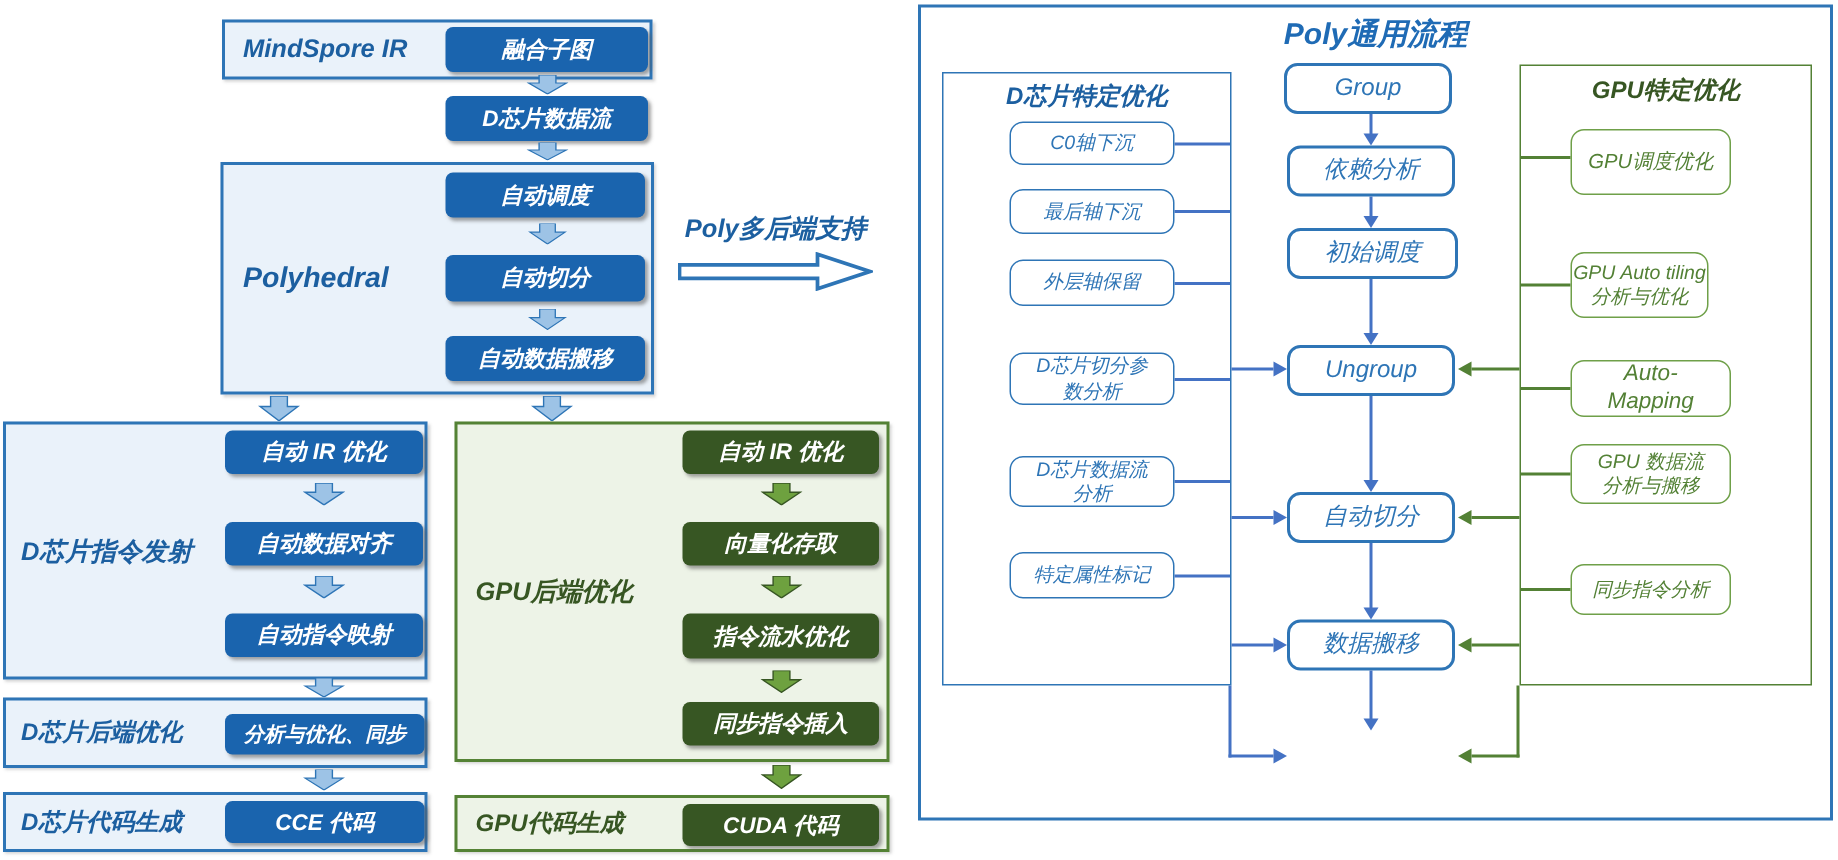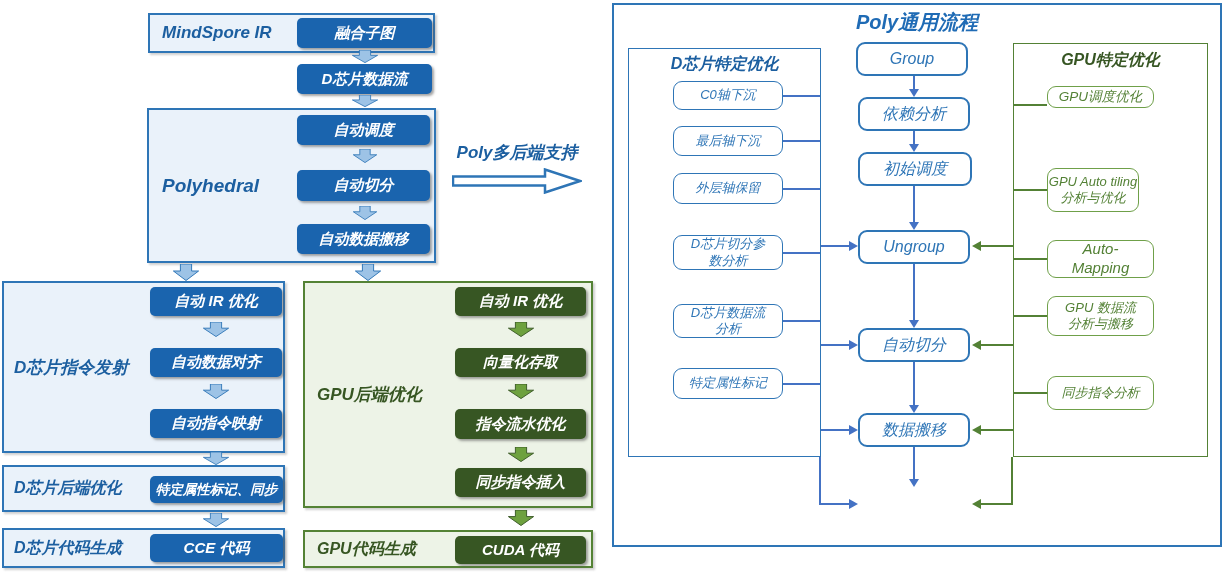--- a/index.html
+++ b/index.html
@@ -112,21 +112,21 @@
       <path d="M9 0 H21 V7 H28.5 L15 16.5 L1.5 7 H9 Z"></path>
     </svg>
   <div class="abs dbox" style="left:150px;top:409px;width:132px;height:29px">自动指令映射</div>
 
   <svg class="abs chev" style="left:202px;top:452px" width="28" height="13" viewBox="0 0 30 17" preserveAspectRatio="none">
       <path d="M9 0 H21 V7 H28.5 L15 16.5 L1.5 7 H9 Z"></path>
     </svg>
 
   <div class="abs cont" style="left:2px;top:465px;width:283px;height:47px"></div>
   <div class="abs slabel" style="left:14px;top:465px;width:135px;height:47px;font-size:16px">D芯片后端优化</div>
-  <div class="abs dbox" style="left:150px;top:476px;width:133px;height:27px;font-size:13.5px">特定属性标记、同步</div>
+  <div class="abs dbox" style="left:150px;top:476px;width:133px;height:27px;font-size:13.5px">分析与优化、同步</div>
 
   <svg class="abs chev" style="left:202px;top:513px" width="28" height="14" viewBox="0 0 30 17" preserveAspectRatio="none">
       <path d="M9 0 H21 V7 H28.5 L15 16.5 L1.5 7 H9 Z"></path>
     </svg>
 
   <div class="abs cont" style="left:2px;top:528px;width:283px;height:40px"></div>
   <div class="abs slabel" style="left:14px;top:528px;width:135px;height:40px;font-size:16px">D芯片代码生成</div>
   <div class="abs dbox" style="left:150px;top:534px;width:133px;height:28px">CCE 代码</div>
 
   <div class="abs gcont" style="left:303px;top:281px;width:290px;height:227px"></div>
@@ -199,21 +199,21 @@
   <div class="abs hline" style="left:821px;top:344px;width:28px"></div>
   <div class="abs ah-r" style="left:849px;top:340px"></div>
   <div class="abs hline" style="left:821px;top:429px;width:28px"></div>
   <div class="abs ah-r" style="left:849px;top:425px"></div>
   <div class="abs vline" style="left:819px;top:457px;height:48px"></div>
   <div class="abs hline" style="left:819px;top:503px;width:30px"></div>
   <div class="abs ah-r" style="left:849px;top:499px"></div>
 
   <div class="abs ogcont" style="left:1013px;top:43px;width:195px;height:414px"></div>
   <div class="abs oghead" style="left:1013px;top:50px;width:195px">GPU特定优化</div>
-  <div class="abs ogbox" style="left:1047px;top:86px;width:107px;height:22px;font-size:13.5px">GPU调度优化</div>
+  <div class="abs ogbox" style="left:1047px;top:86px;width:107px;height:44px;font-size:13.5px">GPU调度优化</div>
   <div class="abs ogbox" style="left:1047px;top:168px;width:92px;height:44px">GPU Auto tiling
 分析与优化</div>
   <div class="abs ogbox" style="left:1047px;top:240px;width:107px;height:38px;font-size:15px">Auto-
 Mapping</div>
   <div class="abs ogbox" style="left:1047px;top:296px;width:107px;height:40px">GPU 数据流
 分析与搬移</div>
   <div class="abs ogbox" style="left:1047px;top:376px;width:107px;height:34px">同步指令分析</div>
 
   <div class="abs ghline" style="left:1014px;top:104px;width:33px"></div>
   <div class="abs ghline" style="left:1014px;top:189px;width:33px"></div>

